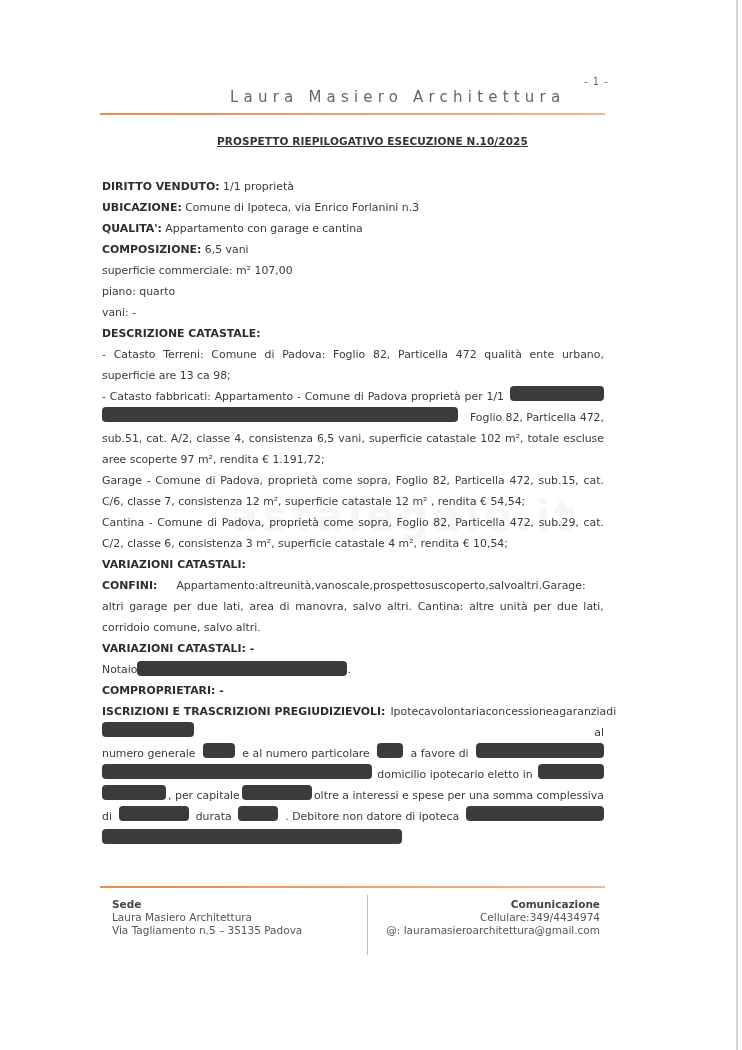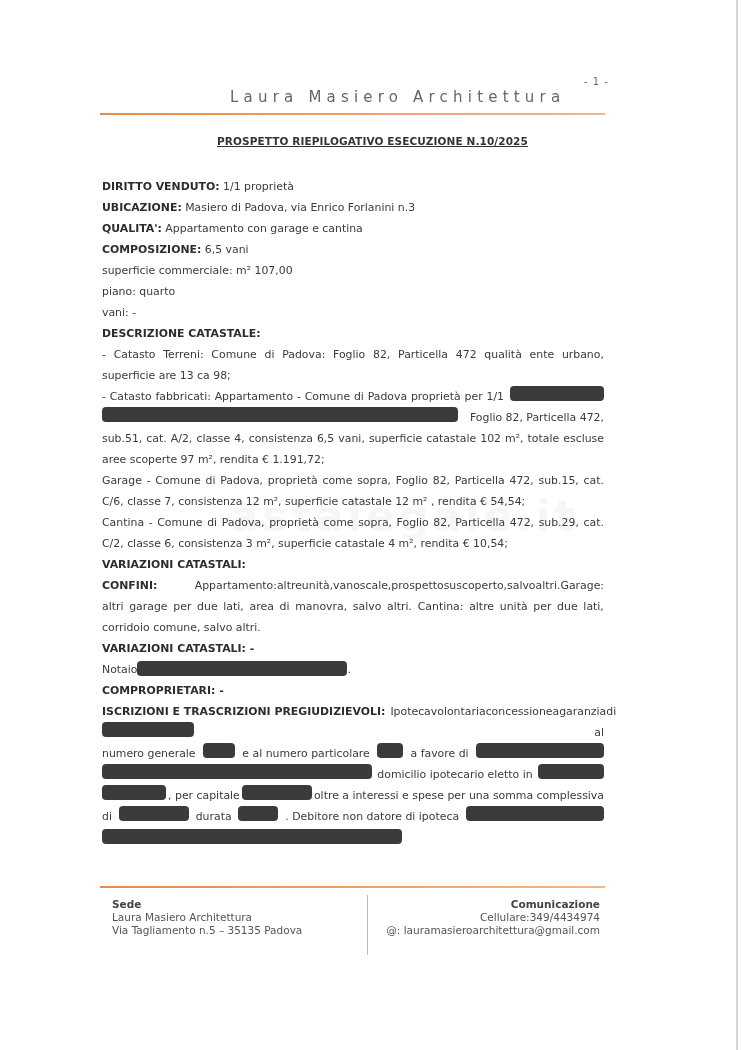--- a/index.html
+++ b/index.html
@@ -32,21 +32,21 @@
 <div class="page-edge"></div>
 <div class="page-num">- 1 -</div>
 <div class="header-title">Laura Masiero Architettura</div>
 <div class="hr-orange hr1"></div>
 <div class="doc-title">PROSPETTO RIEPILOGATIVO ESECUZIONE N.10/2025</div>
 
 <div class="watermark">astalegale.it</div>
 
 <div class="body">
   <div class="line"><span class="b">DIRITTO VENDUTO:</span><span> 1/1 proprietà</span></div>
-  <div class="line"><span class="b">UBICAZIONE:</span><span> Masiero di Padova, via Enrico Forlanini n.3</span></div>
+  <div class="line"><span class="b">UBICAZIONE:</span><span> Comune di Ipoteca, via Enrico Forlanini n.3</span></div>
   <div class="line"><span class="b">QUALITA':</span><span> Appartamento con garage e cantina</span></div>
   <div class="line"><span class="b">COMPOSIZIONE:</span><span> 6,5 vani</span></div>
   <div class="line">superficie commerciale: m² 107,00</div>
   <div class="line">piano: quarto</div>
   <div class="line">vani: -</div>
   <div class="line b">DESCRIZIONE CATASTALE:</div>
 
   <div class="line justify">
       <span>-</span>
       <span>Catasto</span>
@@ -131,21 +131,21 @@
       <span>Particella</span>
       <span>472,</span>
       <span>sub.29,</span>
       <span>cat.</span>
     </div>
   <div class="line">C/2, classe 6, consistenza 3 m², superficie catastale 4 m², rendita € 10,54;</div>
 
   <div class="line b">VARIAZIONI CATASTALI:</div>
   <div class="line justify">
     <span class="b">CONFINI:</span>
-    <span style="display:flex;justify-content:flex-end;flex:1;margin-left:19px;">
+    <span style="display:flex;justify-content:flex-start;flex:1;margin-left:19px;">
         <span>Appartamento:</span>
         <span>altre</span>
         <span>unità,</span>
         <span>vano</span>
         <span>scale,</span>
         <span>prospetto</span>
         <span>su</span>
         <span>scoperto,</span>
         <span>salvo</span>
         <span>altri.</span>

